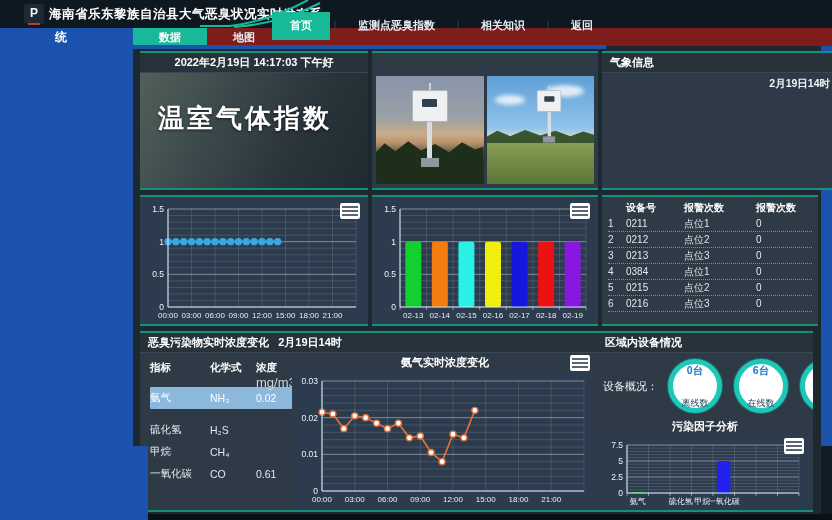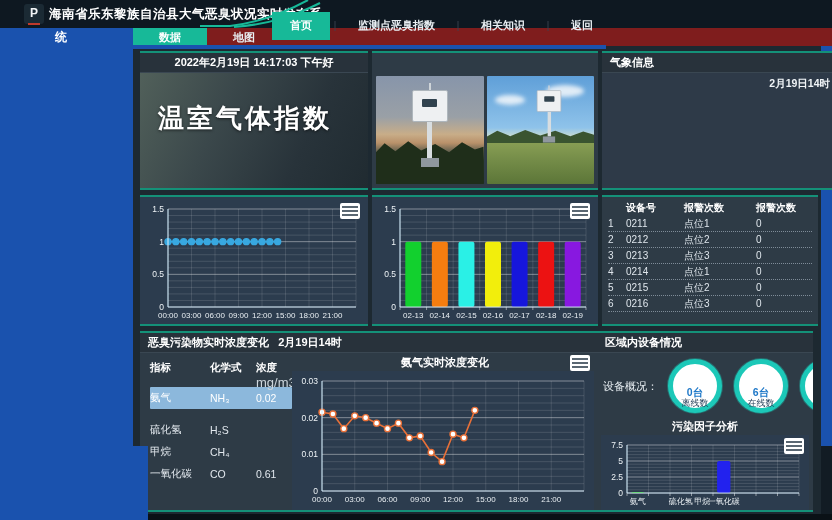--- a/index.html
+++ b/index.html
@@ -79,21 +79,21 @@
   .orow .unit{display:block;font-weight:normal;font-size:13px;color:#cfd8df;}
   .orow.hl{background:#8cb8dc;color:#ffffff;border-radius:1px;margin-bottom:10px;}
   .odor-chartarea{flex:1;display:flex;flex-direction:column;position:relative;}
   .chart-title{height:18px;line-height:18px;text-align:center;color:#ffffff;font-size:11px;font-weight:bold;}
   .odor-chart{flex:1;position:relative;background:#2c3c4e;margin:0 4px 4px 0;}
   
   .dev-body{position:absolute;left:0;top:20px;right:0;bottom:0;display:flex;flex-direction:column;}
   .dev-row{display:flex;align-items:center;gap:10px;padding:6px 4px 4px 6px;}
   .dev-label{color:#e8eef2;font-size:11px;white-space:nowrap;}
   .stat-circle{width:44px;height:44px;border:5px solid #1cc8b8;border-radius:50%;background:#ffffff;
-    box-shadow:0 0 0 1px rgba(28,200,184,.35);display:flex;flex-direction:column;align-items:center;justify-content:flex-end;}
+    box-shadow:0 0 0 1px rgba(28,200,184,.35);display:flex;flex-direction:column;align-items:center;justify-content:space-between;}
   .stat-count{color:#1e78c8;font-size:10.5px;font-weight:bold;line-height:12px;}
   .stat-label{color:#27415a;font-size:9px;line-height:10px;}
   .factor-chart{flex:1;position:relative;background:#2c3c4e;margin:0 4px 2px 4px;}
   svg text{font-family:"Liberation Sans",sans-serif;}
 </style>
 </head>
 <body>
 
 <div id="app">
 
@@ -320,21 +320,21 @@
           <span>0</span>
         </div>
         <div class="trow">
           <span>3</span>
           <span>0213</span>
           <span>点位3</span>
           <span>0</span>
         </div>
         <div class="trow">
           <span>4</span>
-          <span>0214</span>
+          <span>0384</span>
           <span>点位1</span>
           <span>0</span>
         </div>
         <div class="trow">
           <span>5</span>
           <span>0215</span>
           <span>点位2</span>
           <span>0</span>
         </div>
         <div class="trow">

